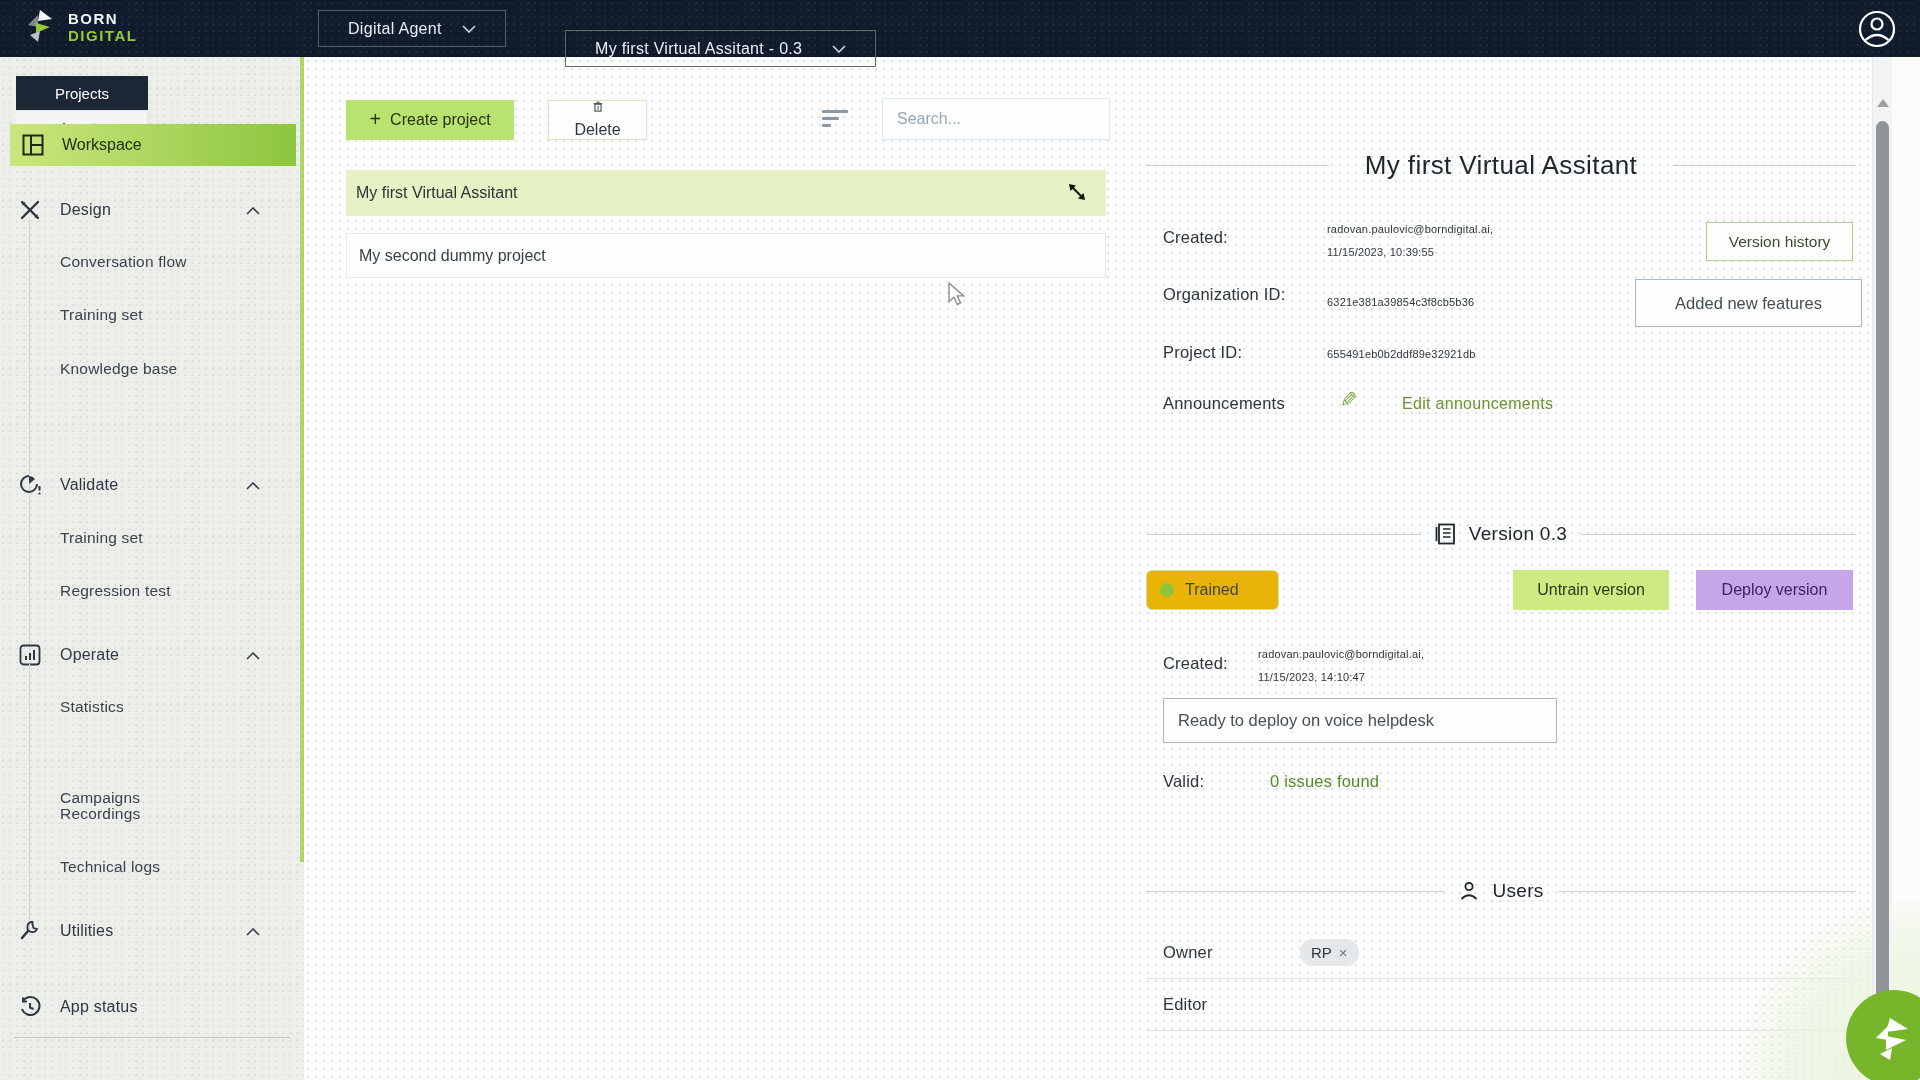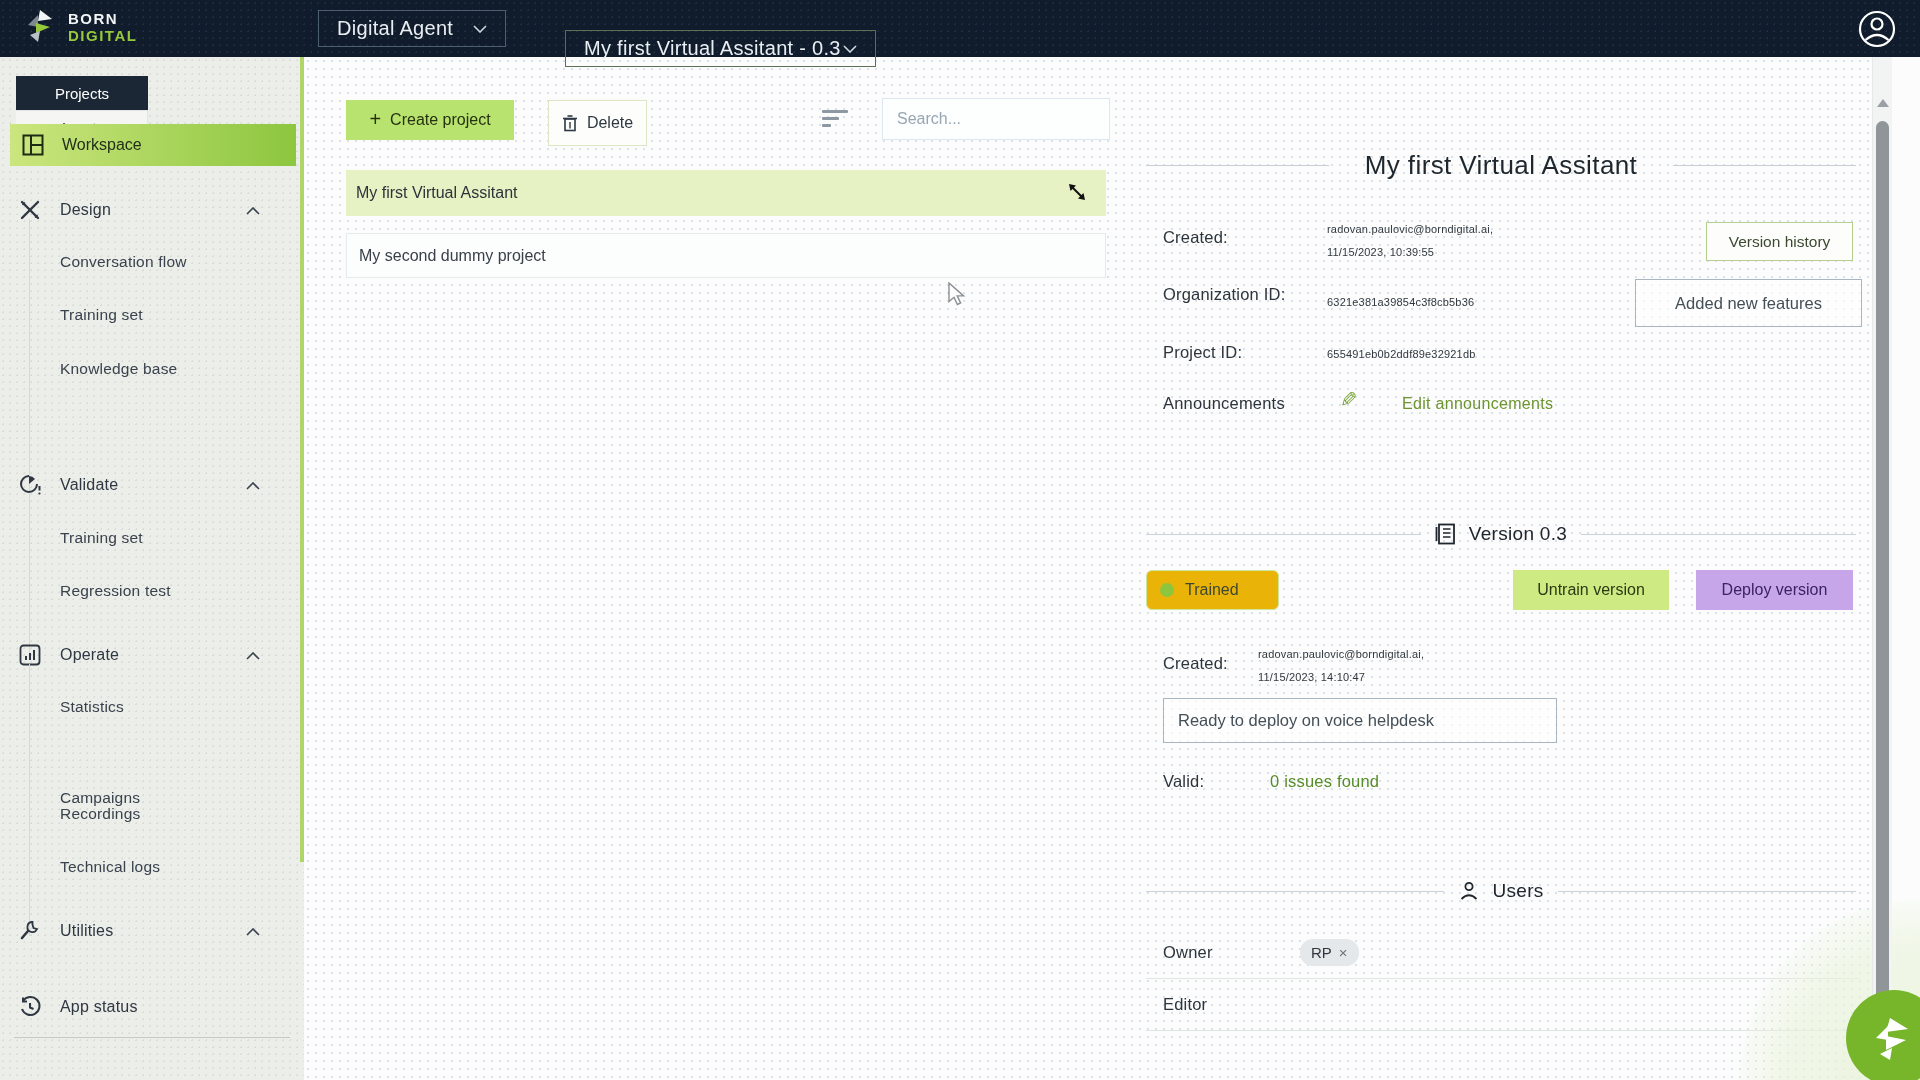--- a/index.html
+++ b/index.html
@@ -11,21 +11,21 @@
   
   .topbar { left:0; top:0; width:1920px; height:57px; background:#101c2b;
     background-image:radial-gradient(rgba(120,150,180,0.14) 1px, transparent 1px);
     background-size:7px 7px; z-index:40; }
   .logo { left:26px; top:9px; display:flex; align-items:center; gap:8px; }
   .logo-text { line-height:17px; font-weight:bold; letter-spacing:1.5px; font-size:15px; }
   .logo-born { color:#f2f5f8; }
   .logo-digital { color:#97c93d; }
   .tb-select { top:10px; height:37px; border:1px solid #4d5e6e; color:#e9eef3;
     display:flex; align-items:center; justify-content:space-between;
-    padding:0 18px; font-size:20px; letter-spacing:.3px; cursor:pointer; }
+    padding:0 29px; font-size:16px; letter-spacing:.3px; cursor:pointer; }
   .tb-select.greenish { border-color:#5c7055; }
   .avatar-btn { left:1854px; top:6px; width:46px; height:46px; border-radius:50%;
     display:flex; align-items:center; justify-content:center; cursor:pointer; }
 
   
   .sidebar { left:0; top:57px; width:304px; height:1023px; background:#eceee9;
     background-image:radial-gradient(#dadcd5 1px, transparent 1px);
     background-size:7px 7px; z-index:20; }
   .side-green-line { left:300px; top:57px; width:4px; height:805px; background:#aed566; z-index:21; }
   .tabs { left:16px; top:19px; display:flex;flex-direction:column; }
@@ -48,23 +48,23 @@
   .side-divider { left:14px; width:276px; height:1px; background:#c6cac3; }
 
   
   .main-dots { left:304px; top:57px; width:1568px; height:1023px;
     background-image:radial-gradient(#d9e2ec 1px, transparent 1px);
     background-size:8px 8px; }
   .btn-create { left:346px; top:100px; width:168px; height:40px; background:#b9e36f;
     display:flex; align-items:center; justify-content:center; gap:9px;
     font-size:16px; color:#26310f; cursor:pointer; }
   .btn-create .plus { font-size:20px; font-weight:400; margin-top:-2px; }
-  .btn-delete { left:548px; top:100px; width:99px; height:46px; background:#fdfefc;
+  .btn-delete { left:548px; top:100px; width:99px; height:40px; background:#fdfefc;
     border:1px solid #dce6c4; display:flex; align-items:center; justify-content:center;
-    gap:9px; font-size:16px; color:#2e3842; cursor:pointer; }
+    gap:9px; font-size:16px; color:#2e3842; cursor:pointer;flex-direction:column; }
   .sort-icon { left:822px; top:110px; width:28px; height:20px; cursor:pointer; }
   .sort-icon span { display:block; background:#8d98a3; height:2.5px; margin-bottom:4.5px; border-radius:1px; }
   .search-box { left:882px; top:98px; width:228px; height:42px; border:1px solid #dce7f0;
     background:#fdfefe; }
   .search-box input { width:100%; height:100%; border:none; outline:none; background:transparent;
     font-size:16px; color:#39424d; padding:0 14px; font-family:inherit; }
   .search-box input::placeholder { color:#98a6b4; }
   .proj-row1 { left:346px; top:170px; width:760px; height:46px; background:#e6f2c3;
     display:flex; align-items:center; cursor:pointer; }
   .proj-row1 .nm { margin-left:10px; font-size:16px; color:#2c333b; }

